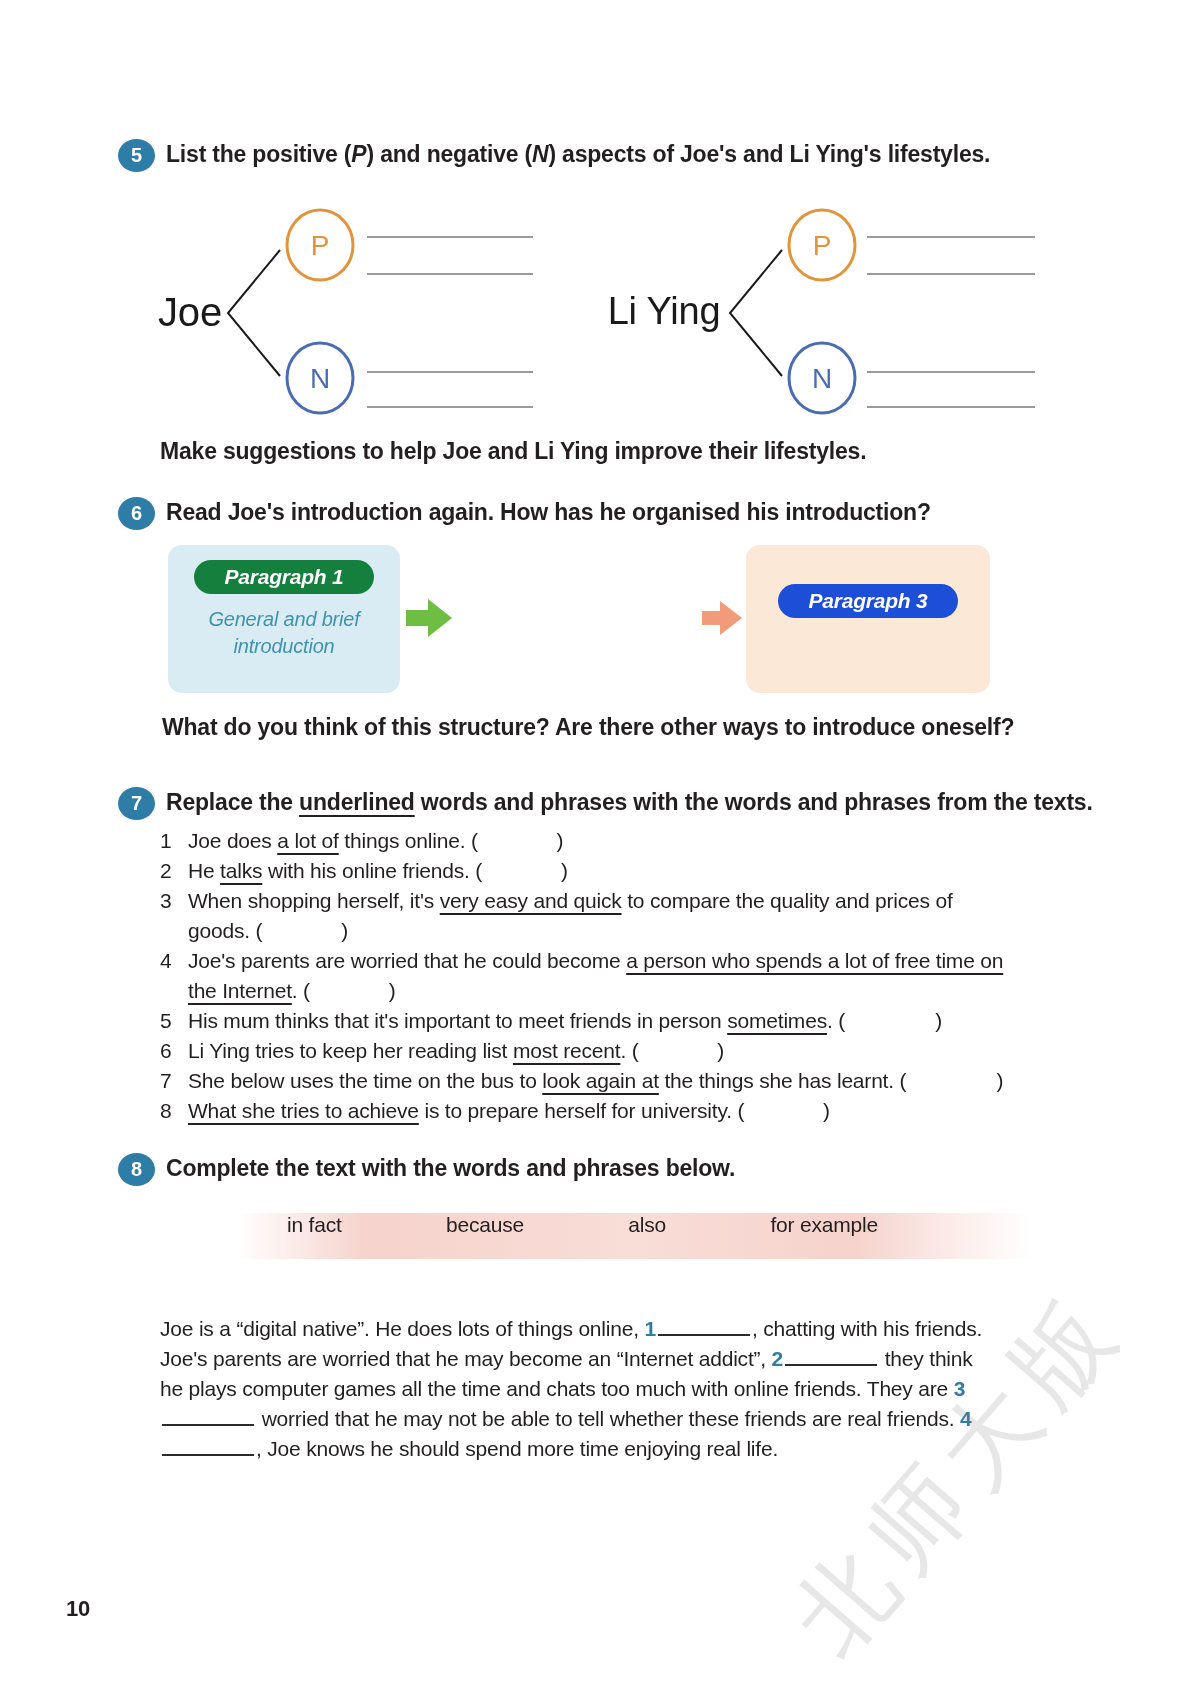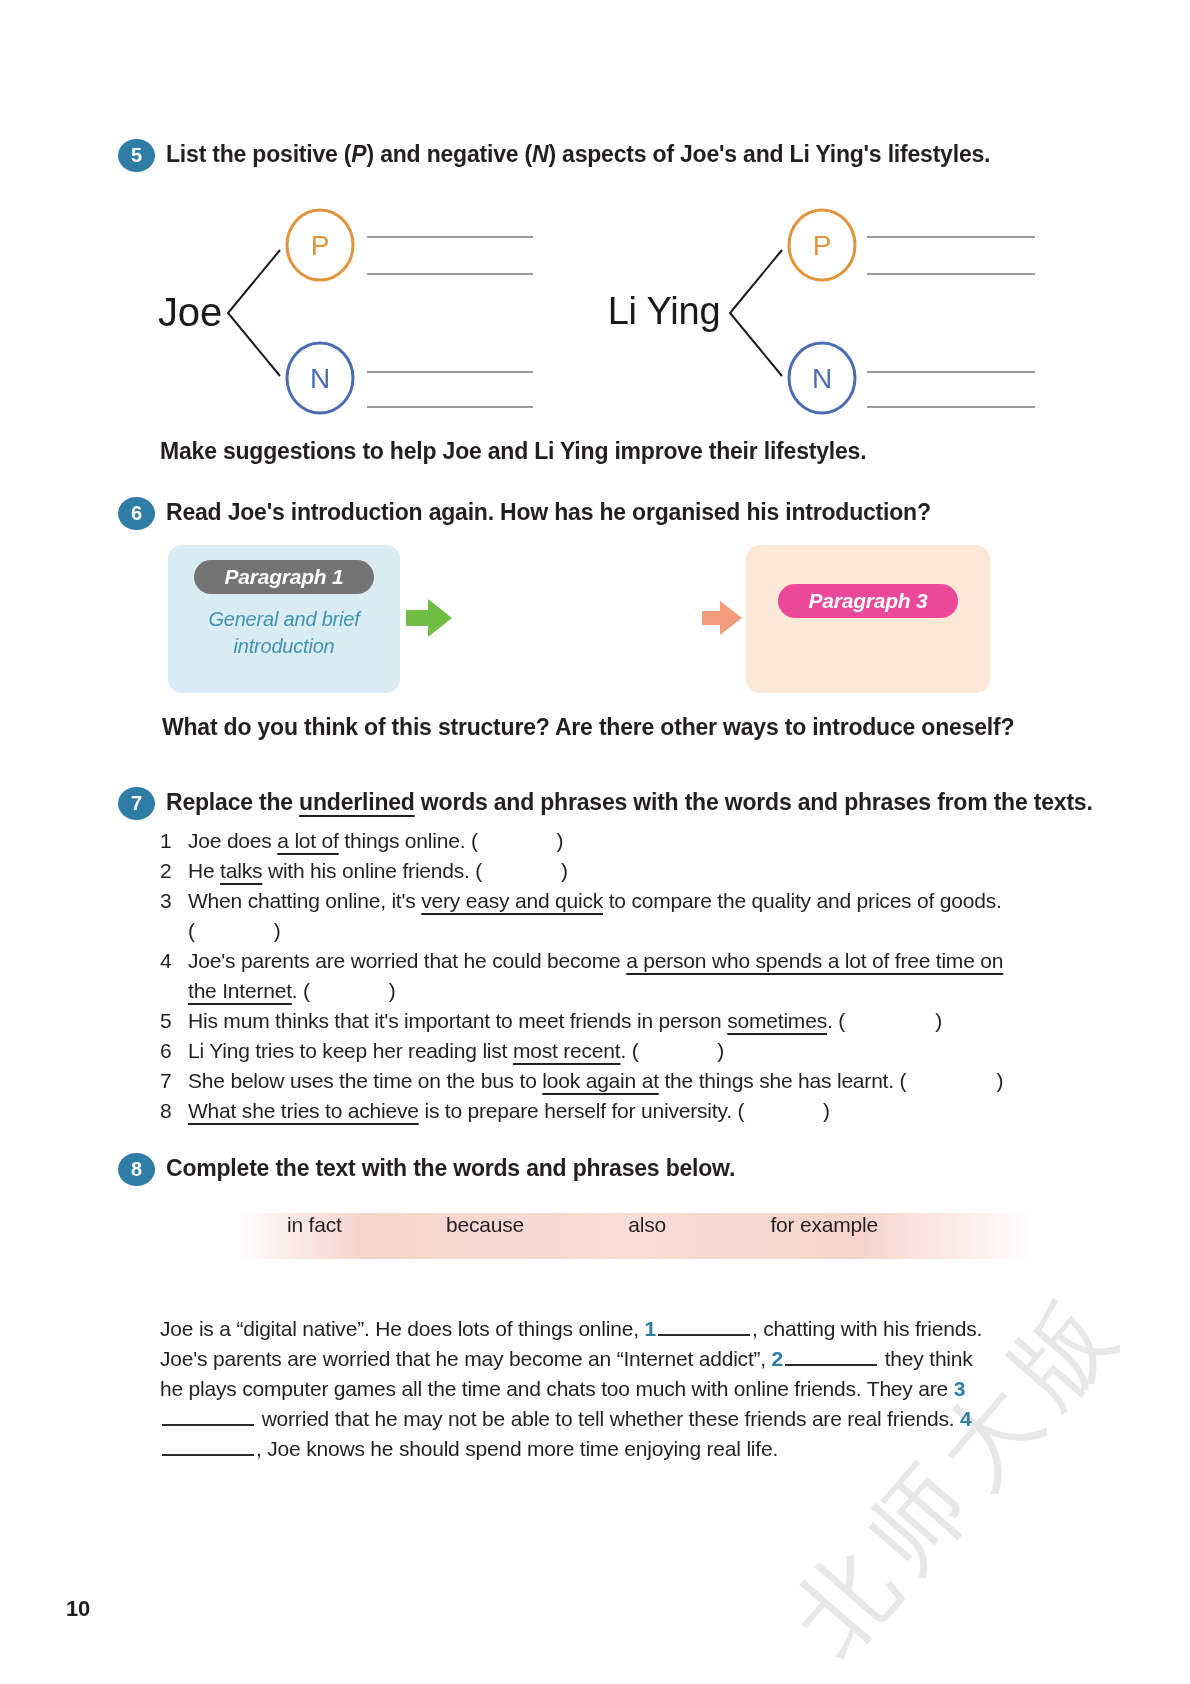--- a/index.html
+++ b/index.html
@@ -26,23 +26,23 @@
   .boxes { position:absolute; left:168px; top:545px; width:822px; height:148px; }
   .pbox { position:absolute; top:0; height:148px; border-radius:14px; }
   .pbox1 { left:0;   width:232px; background:#daecf3; }
   .pbox2 { left:290px; width:240px; background:#d6d9e7; }
   .pbox3 { left:578px; width:244px; background:#fbe8d7; }
   .pill {
     margin:15px auto 0; width:fit-content; padding:5px 30px;
     border-radius:20px; color:#ffffff; font-weight:bold; font-style:italic;
     font-size:21px; text-align:center;
   }
-  .pill1 { background:#737373; }
+  .pill1 { background:#15803d; }
   .pill2 { background:#4a60a8; }
-  .pill3 { background:#ec4899;margin-top:39px; }
+  .pill3 { background:#1d4ed8;margin-top:39px; }
   .pnote {
     margin-top:12px; text-align:center; font-style:italic;
     color:#3f93ad; font-size:20px; line-height:27px; padding:0 14px;
   }
   .arrow { position:absolute; top:52px; }
   .arrow1 { left:238px; }
   .arrow2 { left:534px; }
   
   .list7 { position:absolute; left:160px; top:826px; width:848px; font-size:21px; line-height:30px; }
   .item { display:flex; }
@@ -138,21 +138,21 @@
     <div class="item">
         <span class="num">1</span>
         <span class="itext"><span>Joe does </span><span class="u">a lot of</span><span> things online. (&nbsp;&nbsp;&nbsp;&nbsp;&nbsp;&nbsp;&nbsp;&nbsp;&nbsp;&nbsp;&nbsp;&nbsp;&nbsp;&nbsp;)</span></span>
       </div>
     <div class="item">
         <span class="num">2</span>
         <span class="itext"><span>He </span><span class="u">talks</span><span> with his online friends. (&nbsp;&nbsp;&nbsp;&nbsp;&nbsp;&nbsp;&nbsp;&nbsp;&nbsp;&nbsp;&nbsp;&nbsp;&nbsp;&nbsp;)</span></span>
       </div>
     <div class="item">
         <span class="num">3</span>
-        <span class="itext"><span>When chatting online, it's </span><span class="u">very easy and quick</span><span> to compare the quality and prices of goods. (&nbsp;&nbsp;&nbsp;&nbsp;&nbsp;&nbsp;&nbsp;&nbsp;&nbsp;&nbsp;&nbsp;&nbsp;&nbsp;&nbsp;)</span></span>
+        <span class="itext"><span>When shopping herself, it's </span><span class="u">very easy and quick</span><span> to compare the quality and prices of goods. (&nbsp;&nbsp;&nbsp;&nbsp;&nbsp;&nbsp;&nbsp;&nbsp;&nbsp;&nbsp;&nbsp;&nbsp;&nbsp;&nbsp;)</span></span>
       </div>
     <div class="item">
         <span class="num">4</span>
         <span class="itext"><span>Joe's parents are worried that he could become </span><span class="u">a person who spends a lot of free time on the Internet</span><span>. (&nbsp;&nbsp;&nbsp;&nbsp;&nbsp;&nbsp;&nbsp;&nbsp;&nbsp;&nbsp;&nbsp;&nbsp;&nbsp;&nbsp;)</span></span>
       </div>
     <div class="item">
         <span class="num">5</span>
         <span class="itext"><span>His mum thinks that it's important to meet friends in person </span><span class="u">sometimes</span><span>. (&nbsp;&nbsp;&nbsp;&nbsp;&nbsp;&nbsp;&nbsp;&nbsp;&nbsp;&nbsp;&nbsp;&nbsp;&nbsp;&nbsp;&nbsp;&nbsp;)</span></span>
       </div>
     <div class="item">

